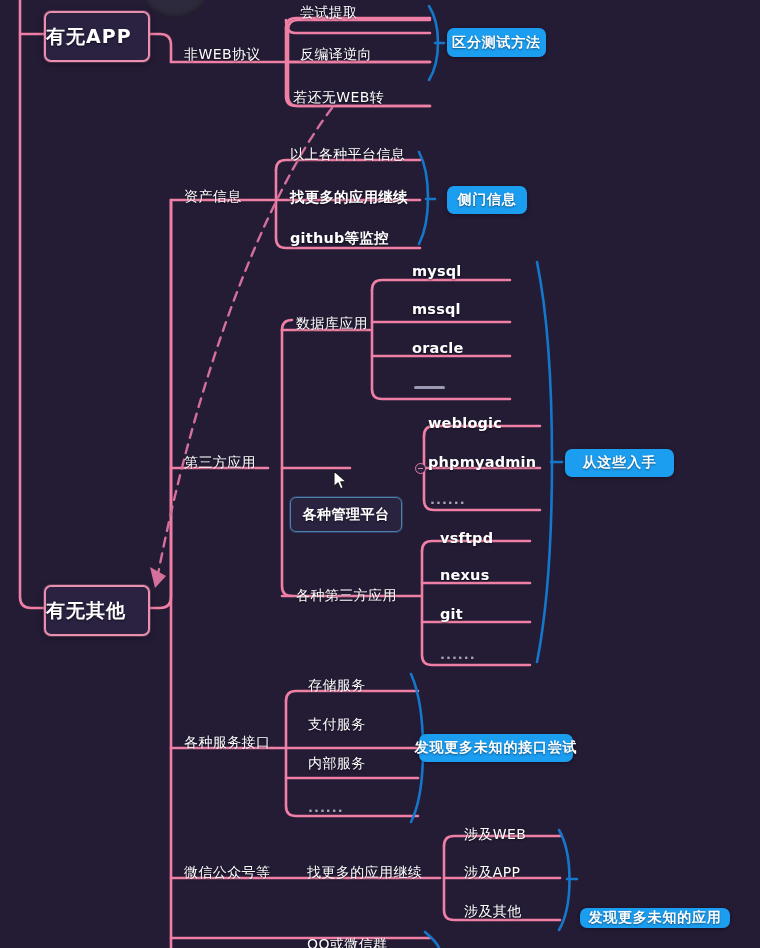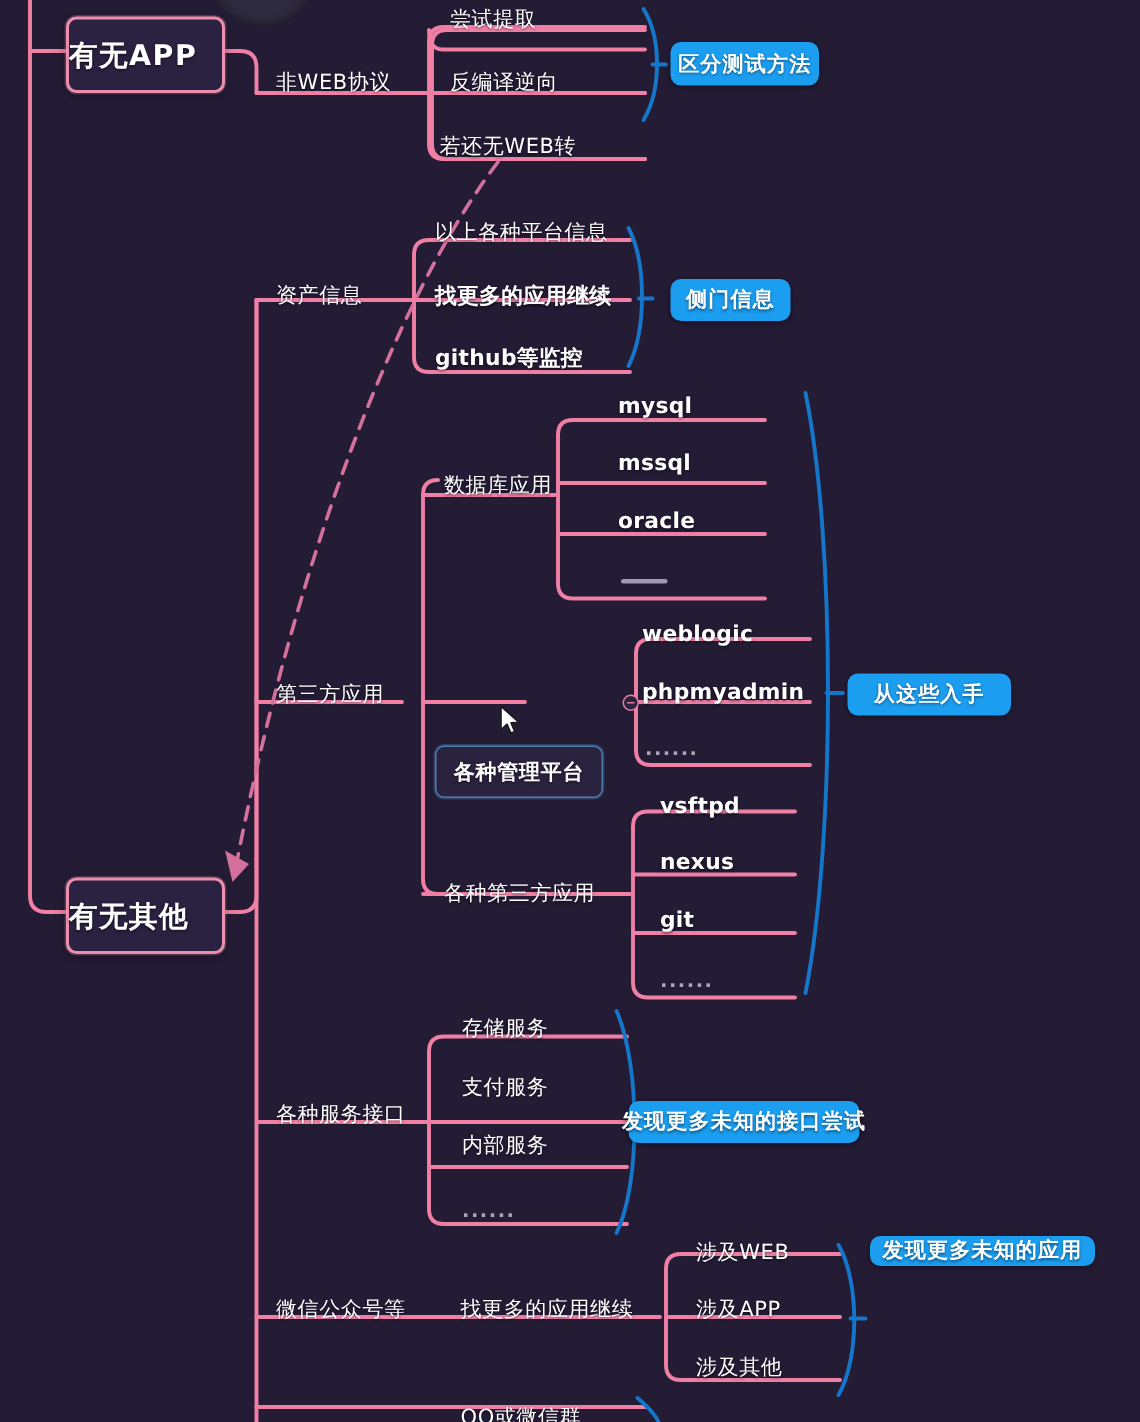--- a/index.html
+++ b/index.html
@@ -351,21 +351,21 @@
   </div>
   <div class="node lbl" style="left:464px;top:826px;">
     <span>涉及WEB</span>
   </div>
   <div class="node lbl" style="left:464px;top:864px;">
     <span>涉及APP</span>
   </div>
   <div class="node lbl" style="left:464px;top:903px;">
     <span>涉及其他</span>
   </div>
-  <div class="badge" style="left:580px;top:824px;width:150px;height:20px;">
+  <div class="badge" style="left:580px;top:908px;width:150px;height:20px;">
     <span>发现更多未知的应用</span>
   </div>
 
   <div class="node lbl" style="left:307px;top:936px;overflow:hidden;height:12px;">
     <span>QQ或微信群</span>
   </div>
 
   <svg class="cursor" style="left:333px;top:470px;" viewBox="0 0 16 22" xmlns="http://www.w3.org/2000/svg">
     <path d="M1 1 L1 16.5 L5 12.8 L7.6 18.8 L10.2 17.7 L7.7 11.9 L13 11.6 Z" fill="#ffffff" stroke="#1b1b1b" stroke-width="1.1" stroke-linejoin="round"></path>
   </svg>

